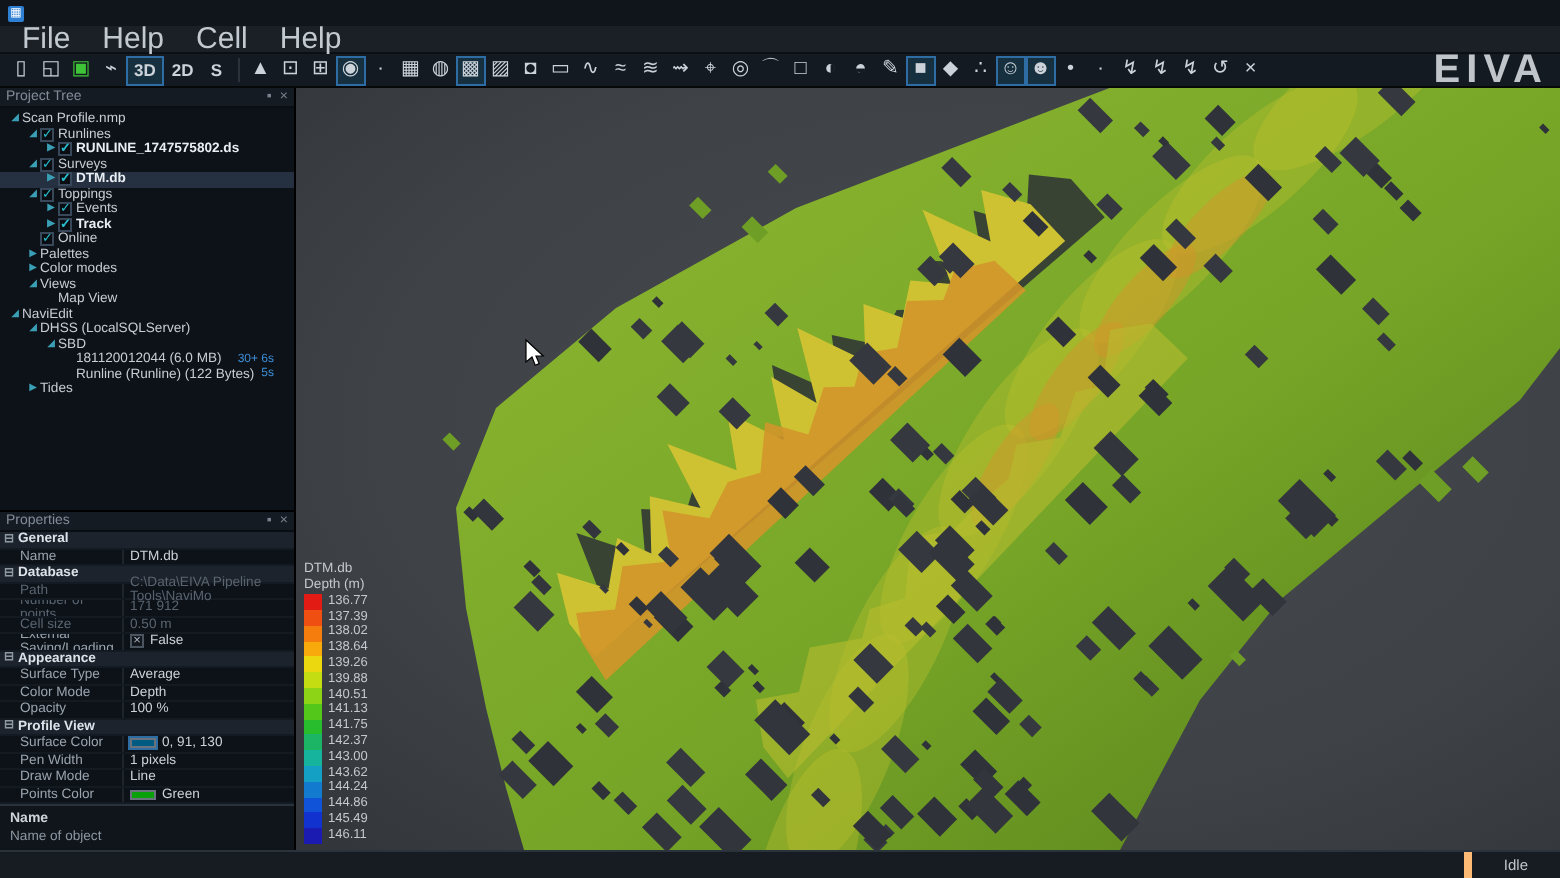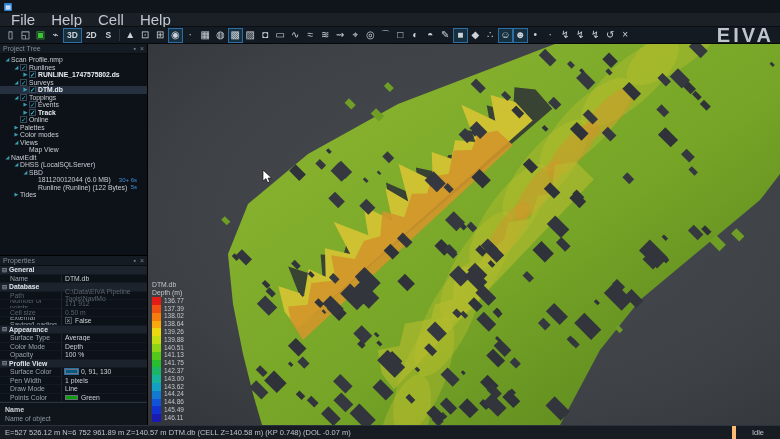--- a/index.html
+++ b/index.html
@@ -593,17 +593,16 @@
             <div class="legend-row">
               <span class="legend-swatch" style="background: rgb(27, 27, 178);"></span>
               <span class="legend-val">146.11</span>
             </div>
           </div>
       </div>
     </div>
   </div>
 
   <div class="statusbar">
-    <span>E=527 526.12 m  N=6 752 961.89 m  Z=140.57 m  DTM.db (CELL Z=140.58 m) (KP 0.748) (DOL -0.07 m)</span>
     <span class="status-right">Idle</span>
   </div>
 
 </div>
 
 </body></html>

